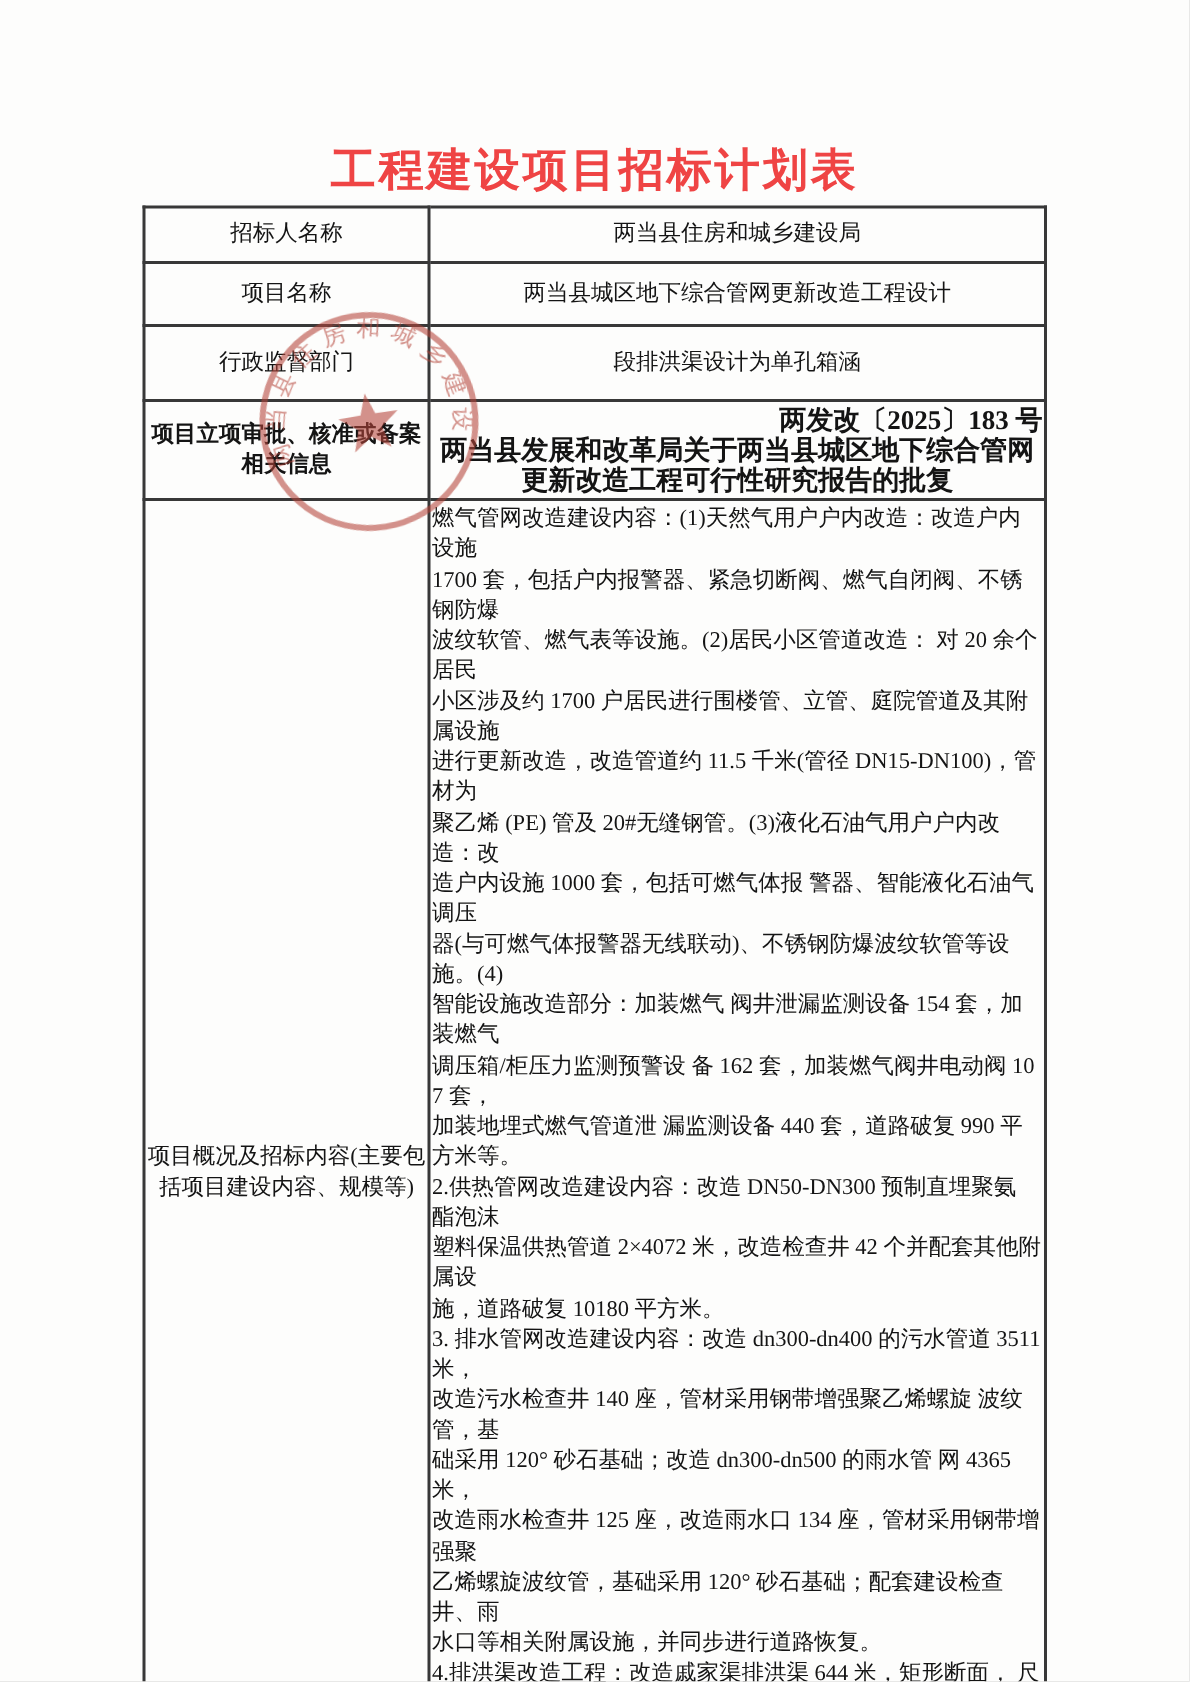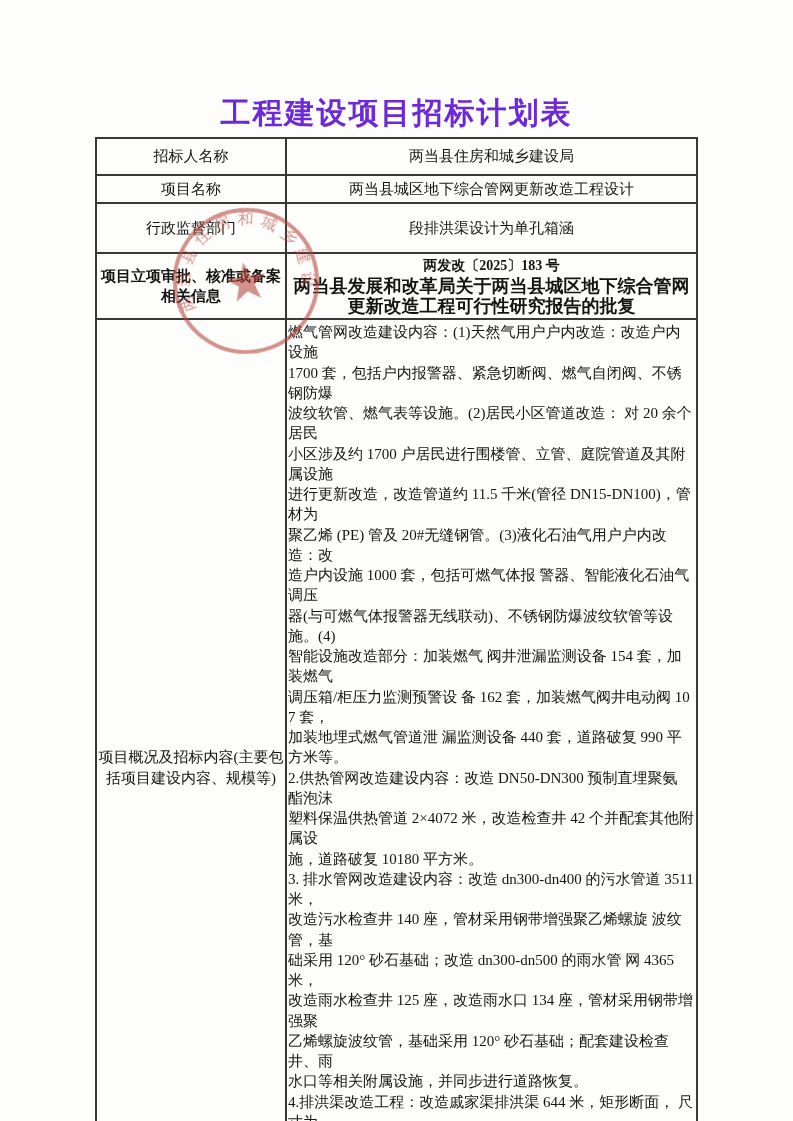--- a/index.html
+++ b/index.html
@@ -9,21 +9,21 @@
     margin:0 auto;
     background:#fdfdfc;
     overflow:hidden;
     font-family:"Liberation Serif","DejaVu Serif",serif;
     color:#141414;
   }
   .doc-title{
     position:absolute;top:93px;left:0;right:0;
     margin:0;text-align:center;
     font-size:30px;font-weight:bold;letter-spacing:2px;
-    color:#6d28d9;
+    color:#ef4444;
   }
   table.doc-table{
     position:absolute;left:95px;top:137px;
     width:603px;
     border-collapse:collapse;table-layout:fixed;
     background:transparent;
   }
   table.doc-table td{
     border:2px solid #383838;
     vertical-align:middle;
@@ -41,23 +41,23 @@
   }
   td.cell-value-multiline{
     text-align:left;
     vertical-align:top;
     white-space:pre-wrap;
     word-break:break-all;
     font-size:13.5px;
     line-height:21.4px;
     padding:4px 7px;
   }
-  .approval-line1{font-size:14px;line-height:20px;}
+  .approval-line1{font-size:18px;line-height:20px;text-align:right;}
   .approval-line2{font-size:18px;line-height:20px;}
-  tr.r1{height:37px;} tr.r2{height:28px;margin-top:40px;} tr.r3{height:50px;}
+  tr.r1{height:37px;} tr.r2{height:42px;margin-top:40px;} tr.r3{height:50px;}
   tr.r4{height:63px;font-weight:bold;} tr.r5{height:522px;}
   .stamp{
     position:absolute;left:166px;top:201px;
     width:160px;height:160px;
     opacity:0.58;
     transform:rotate(-9deg);
     filter:blur(0.4px);
     pointer-events:none;
   }
 </style>

